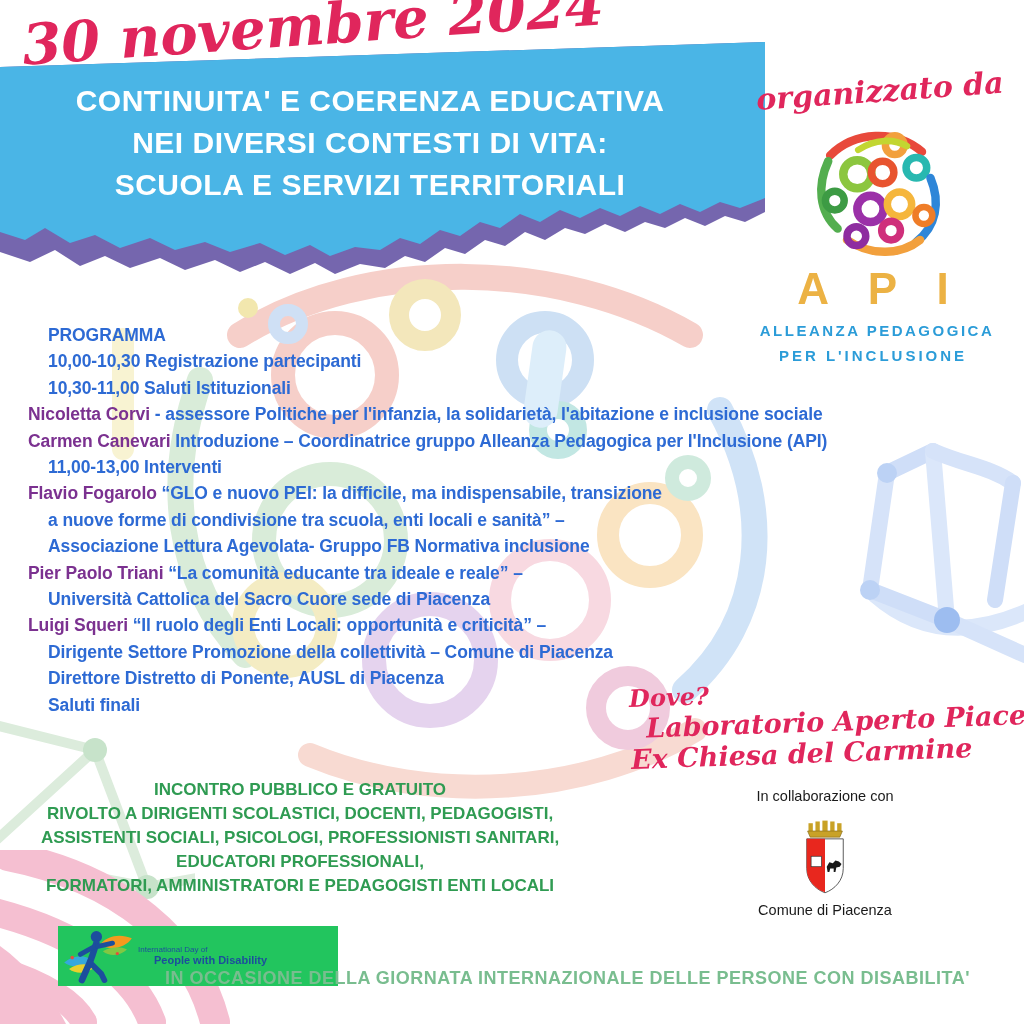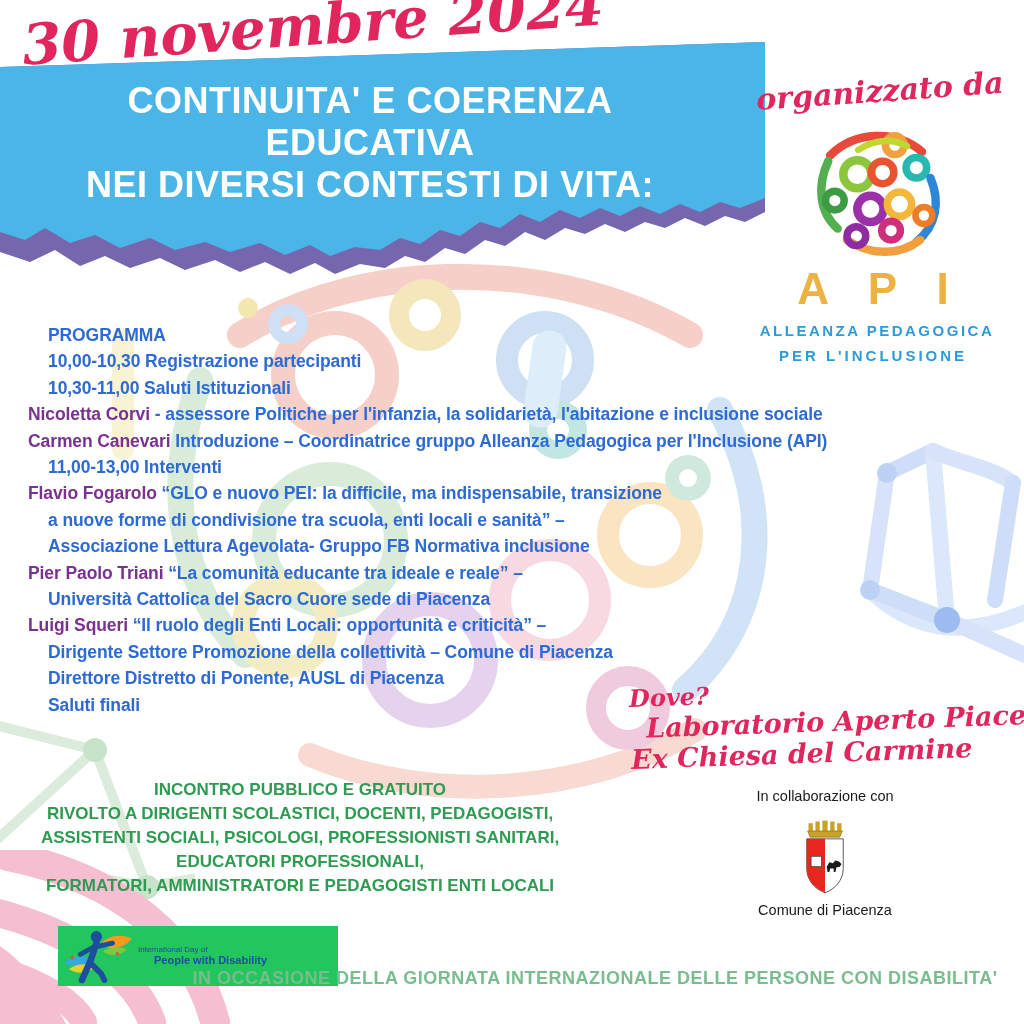--- a/index.html
+++ b/index.html
@@ -15,21 +15,21 @@
   #network{left:-5px;top:695px;width:200px;height:230px;z-index:1;}
   #book{left:845px;top:425px;width:180px;height:285px;z-index:1;}
   #balloon{left:0;top:850px;width:270px;height:174px;z-index:1;}
 
   
   #banner{left:0;top:0;width:1024px;height:280px;z-index:2;}
   #date-script{left:20px;top:12px;width:540px;z-index:4;color:#e0265c;
       font-family:"DejaVu Serif",serif;font-style:italic;font-weight:bold;
       font-size:56px;transform:rotate(-4deg);transform-origin:left top;white-space:nowrap;}
   #banner-title{left:30px;top:80px;width:680px;z-index:3;color:#ffffff;text-align:center;
-      font-weight:700;font-size:36px;line-height:42px;letter-spacing:.5px;}
+      font-weight:700;font-size:30px;line-height:42px;letter-spacing:.5px;}
 
   
   #organizer-label{left:756px;top:74px;width:230px;z-index:3;color:#e0265c;text-align:center;
       font-family:"DejaVu Serif",serif;font-style:italic;font-weight:bold;font-size:30px;
       transform:rotate(-4deg);white-space:nowrap;}
   #api-logo{left:802px;top:118px;width:150px;height:150px;z-index:3;}
   #api-acronym{left:775px;top:264px;width:210px;z-index:3;color:#ecb244;text-align:center;
       font-weight:700;font-size:44px;letter-spacing:14px;white-space:nowrap;}
   #api-name1{left:752px;top:322px;width:250px;z-index:3;color:#2b9cd8;text-align:center;
       font-weight:700;font-size:15px;letter-spacing:2.5px;white-space:nowrap;}
@@ -62,21 +62,21 @@
   #coat-of-arms{left:794px;top:818px;width:62px;height:80px;z-index:3;}
   #collab-partner{left:700px;top:902px;width:250px;z-index:3;color:#1a1a1a;text-align:center;font-size:14.5px;}
 
   
   #idpd-box{left:58px;top:926px;width:280px;height:60px;background:#22c55e;z-index:3;
       display:flex;align-items:center;}
   #idpd-figure{width:80px;height:58px;flex:0 0 auto;}
   #idpd-text{color:#1c4e9d;line-height:1.1;}
   #idpd-line1{font-size:8px;}
   #idpd-line2{font-size:11px;font-weight:700;margin-left:16px;}
-  #occasion{left:165px;top:968px;width:860px;z-index:3;color:#79bd8f;text-align:center;
+  #occasion{left:165px;top:968px;width:860px;z-index:3;color:#79bd8f;text-align:left;
       font-weight:700;font-size:18px;letter-spacing:.5px;white-space:nowrap;}
 </style>
 </head>
 <body>
 
 <div id="poster">
 
   <svg id="watermark" class="abs" viewBox="0 0 660 560" aria-hidden="true">
     <g fill="none" stroke-linecap="round">
       <path d="M110,95 C240,15 430,20 560,95" stroke="#f6cfc9" stroke-width="26"></path>
@@ -141,20 +141,21 @@
   <svg id="banner" class="abs" viewBox="0 0 1024 280" aria-hidden="true">
     <polygon fill="#7566ae" points="0,67 765,42 765,212 745,222 725,216 705,226 685,218 665,228 645,222 625,232 605,224 585,234 565,228 545,240 525,232 505,246 485,240 465,254 445,248 425,262 405,256 385,268 360,264 335,274 315,263 290,274 265,262 240,272 215,260 185,270 160,258 130,268 105,256 80,266 55,250 30,262 0,252"></polygon>
     <polygon fill="#4ab5e6" points="0,67 765,42 765,198 740,208 720,202 700,212 680,204 660,214 640,206 620,216 600,208 580,218 560,210 540,222 520,214 500,228 480,222 460,236 440,230 420,244 400,238 380,250 355,247 330,256 310,245 285,255 260,243 230,252 205,242 175,250 150,238 120,248 95,235 70,243 45,228 25,240 0,232"></polygon>
   </svg>
 
   <div id="date-script" class="abs">30 novembre 2024</div>
 
   <div id="banner-title" class="abs">
     <div>CONTINUITA' E COERENZA EDUCATIVA</div>
     <div>NEI DIVERSI CONTESTI DI VITA:</div>
+    <div>SCUOLA E SERVIZI TERRITORIALI</div>
   </div>
 
   <div id="organizer-label" class="abs">organizzato da</div>
 
   <svg id="api-logo" class="abs" viewBox="0 0 160 160" aria-hidden="true">
     <g fill="none" stroke-linecap="round">
       <path d="M30,40 C56,14 100,12 128,36" stroke="#e8493b" stroke-width="9"></path>
       <circle cx="99" cy="29" r="10" stroke="#f2a03d" stroke-width="8"></circle>
       <circle cx="122" cy="53" r="11" stroke="#28b8b0" stroke-width="8"></circle>
       <path d="M137,64 C148,90 143,116 122,132" stroke="#2e86d8" stroke-width="9"></path>

